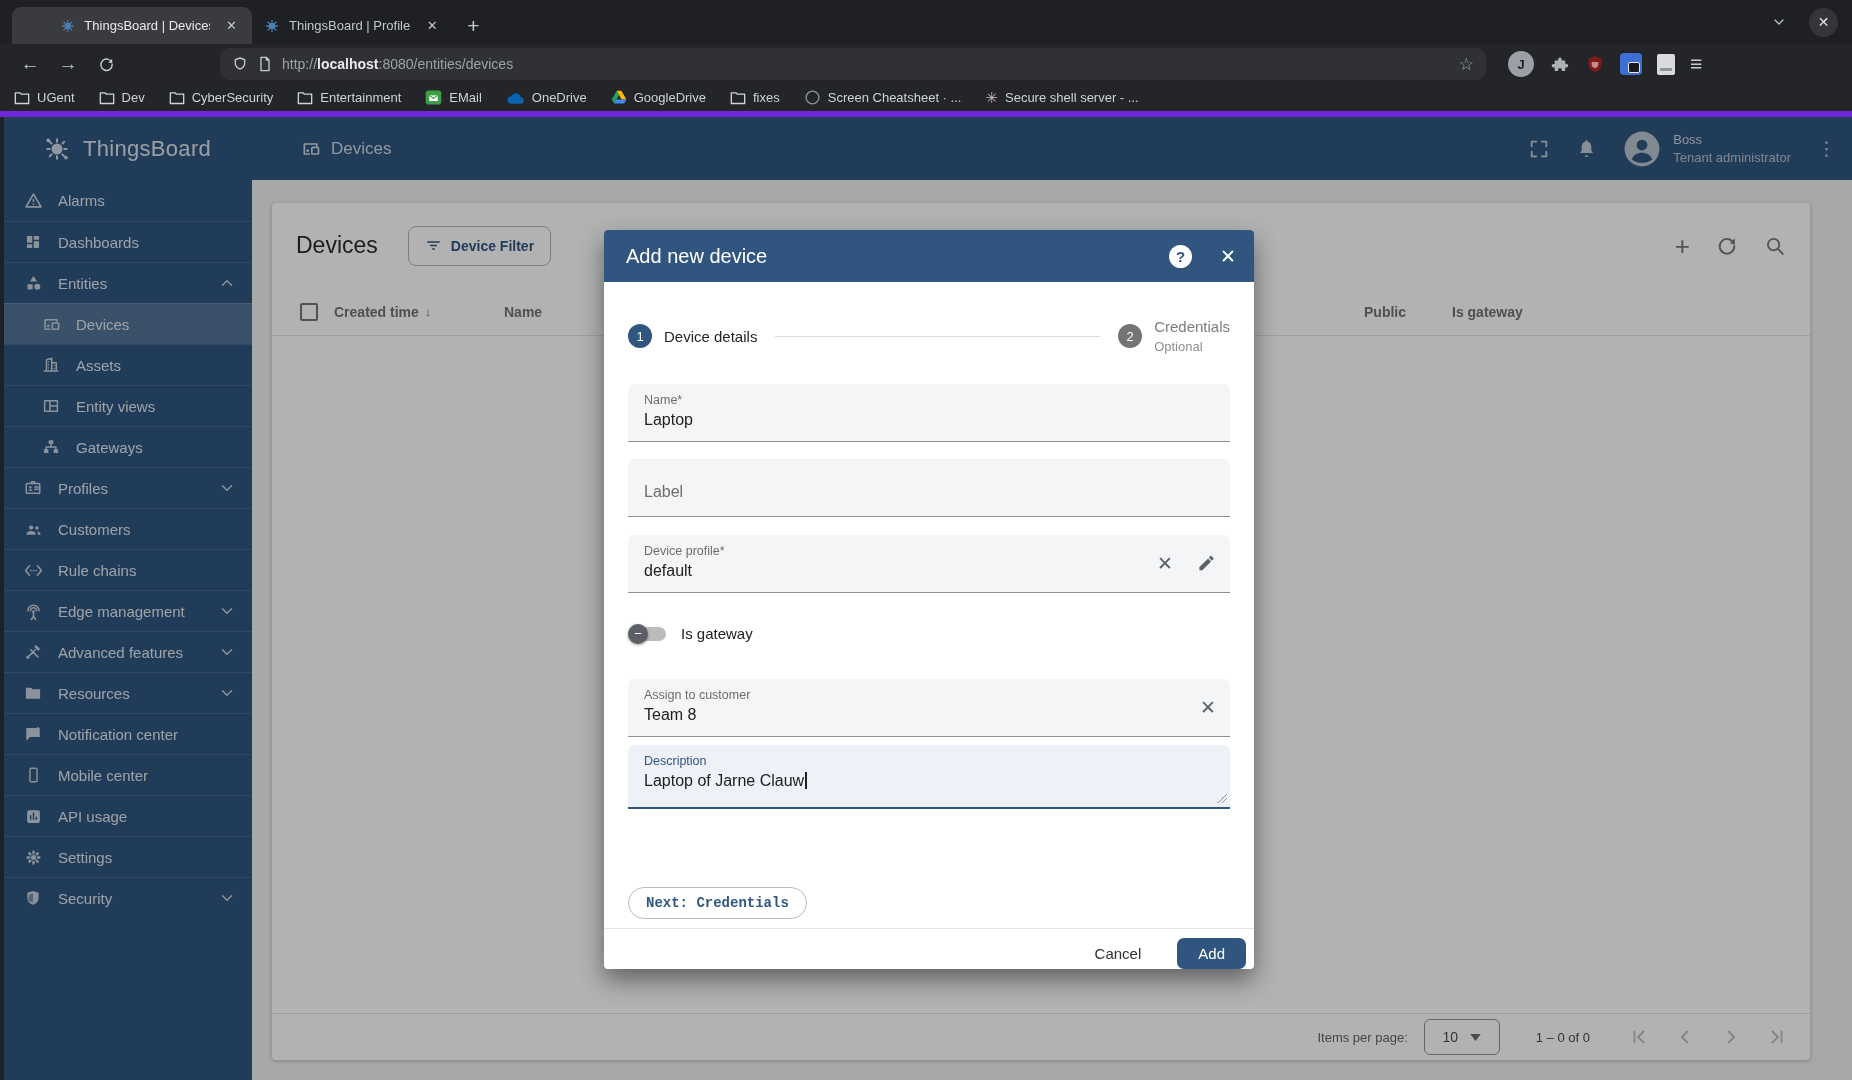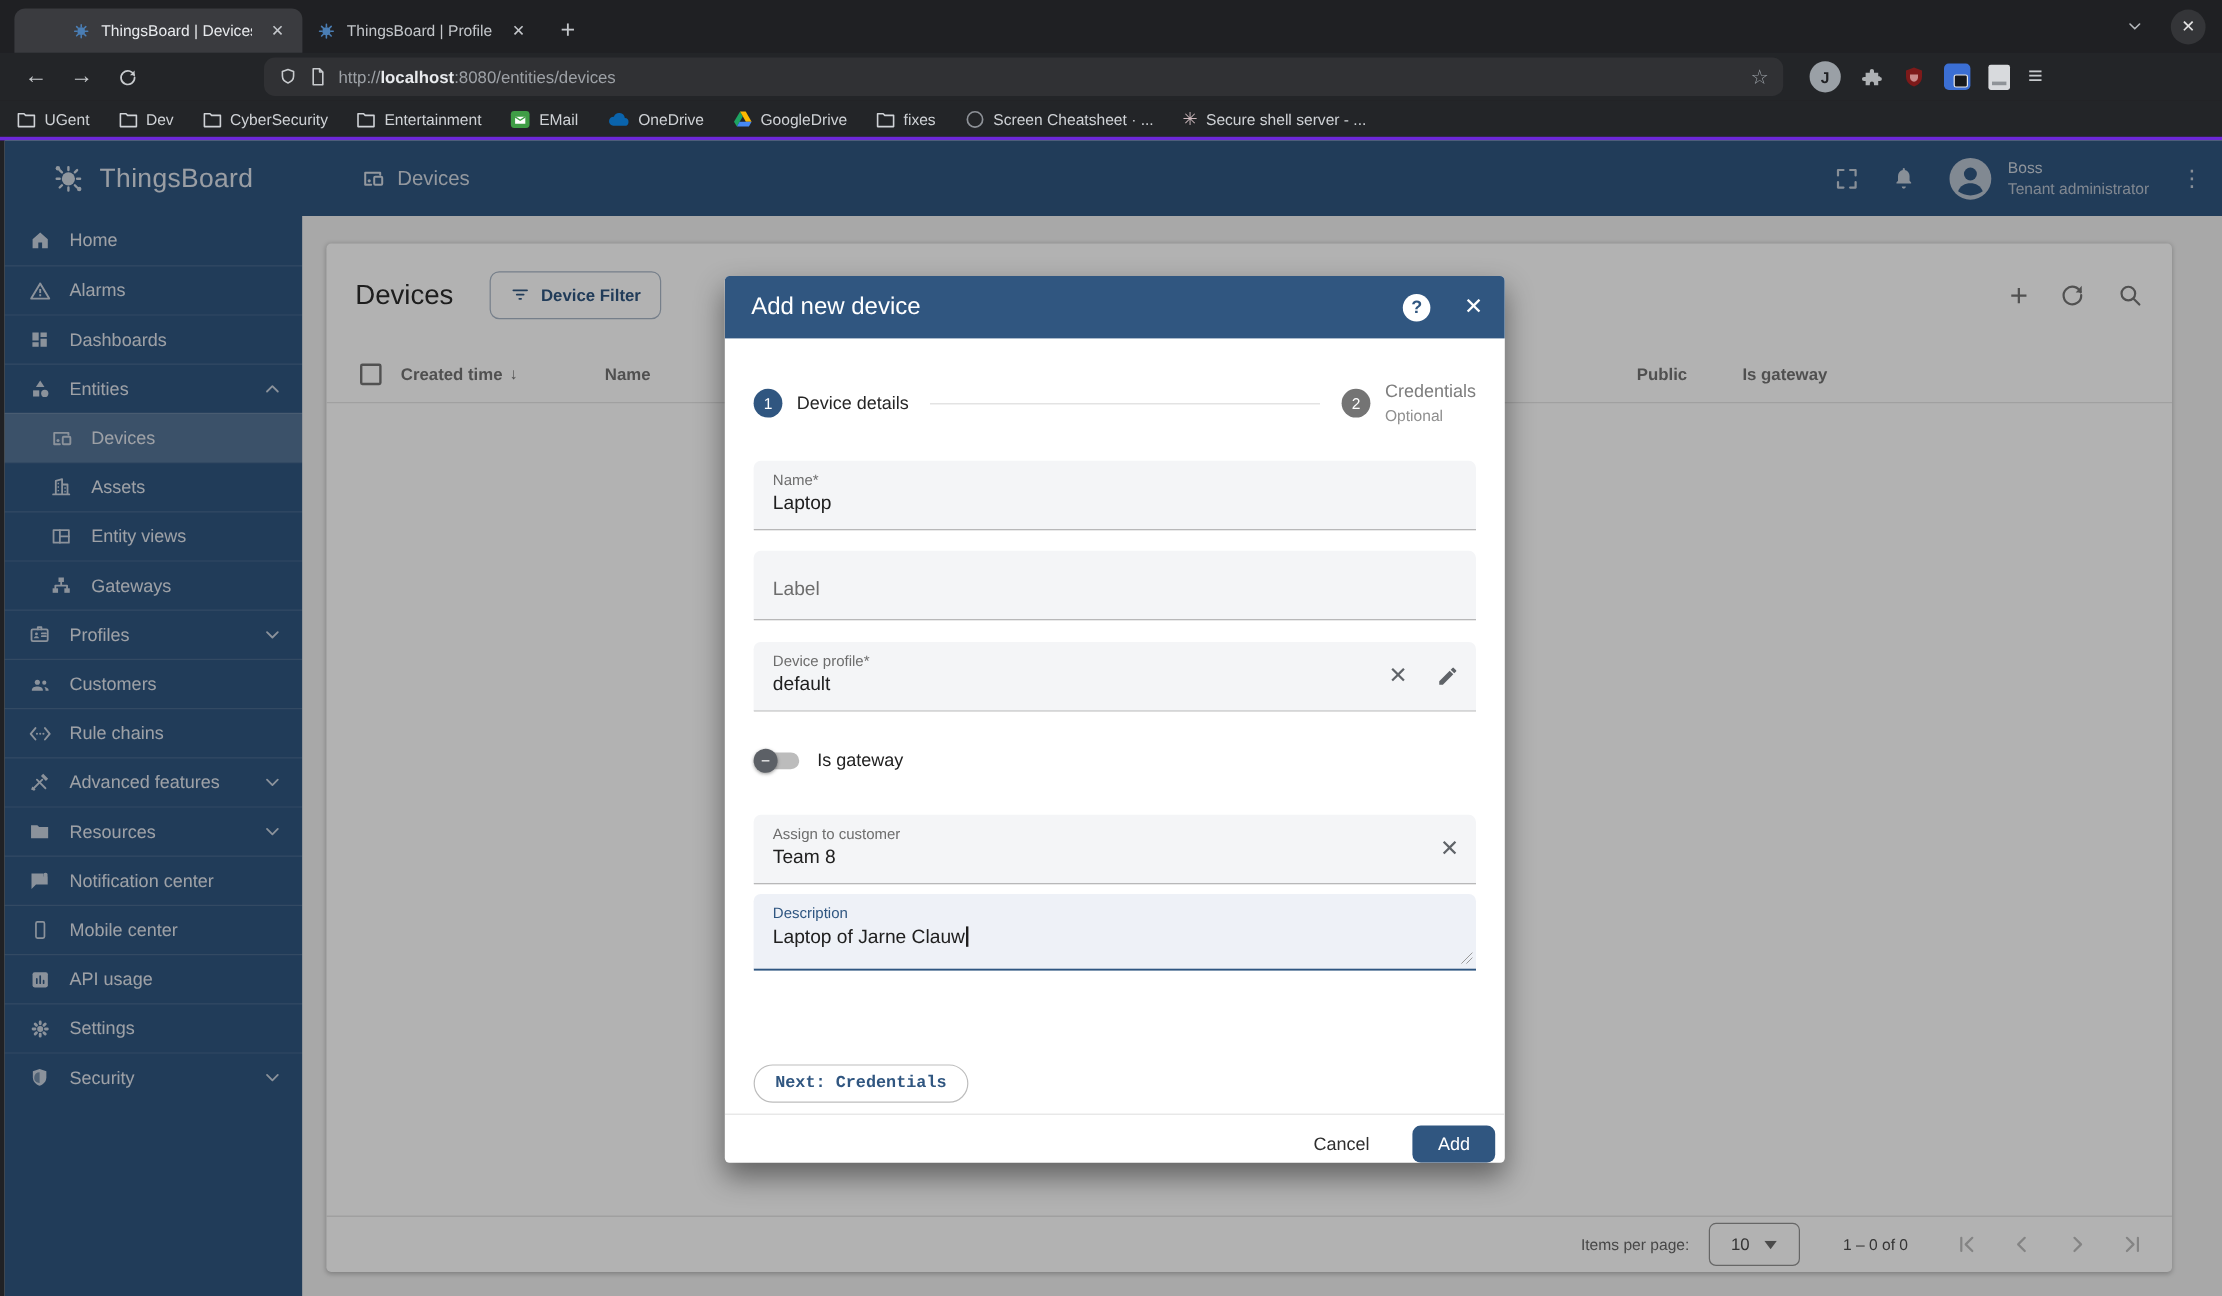--- a/index.html
+++ b/index.html
@@ -25,21 +25,21 @@
   .omnibox .url b { color:#e8eaed; font-weight:bold; }
   .omni-star { color:#9aa0a6; font-size:17px; }
   .ext-row { display:flex; align-items:center; gap:15px; margin-left:22px; }
   .avatar-j { width:26px; height:26px; border-radius:50%; background:#9aa0a6; color:#202124; font-size:13px; font-weight:bold; display:flex; align-items:center; justify-content:center; }
   .ext-blue { width:22px; height:22px; border-radius:4px; background:#3b6fd4; position:relative; }
   .ext-blue:after { content:""; position:absolute; right:2px; bottom:2px; width:10px; height:9px; background:#17191c; border:1.5px solid #e8e8e8; border-radius:2px; }
   .ext-doc { width:18px; height:21px; background:#d8dadd; border-radius:2px; position:relative; }
   .ext-doc:after { content:""; position:absolute; left:3px; bottom:4px; width:12px; height:3px; background:#8f9398; }
   .burger { color:#c7cacd; font-size:21px; letter-spacing:0; }
 
-  .bookmarks { height:33px; display:flex; align-items:center; gap:24px; background:#232528; padding:0 14px; border-bottom:3px solid #6d28d9; }
+  .bookmarks { height:33px; display:flex; align-items:center; gap:24px; background:#232528; padding:0 14px; border-bottom:6px solid #6d28d9; }
   .bm { display:flex; align-items:center; gap:7px; color:#cfd2d6; font-size:13px; white-space:nowrap; }
 
   
   .page { position:absolute; top:117px; left:4px; width:1852px; height:963px; background:#f1f1f1; }
   .tb-header { position:absolute; top:0; left:0; width:1852px; height:63px; background:#305680; display:flex; align-items:center; }
   .tb-logo-wrap { display:flex; align-items:center; gap:11px; margin-left:38px; }
   .tb-brand { color:#dde3eb; font-size:22px; letter-spacing:.3px; }
   .tb-section { display:flex; align-items:center; gap:10px; margin-left:90px; color:#d3dae3; font-size:17px; }
   .tb-header-right { position:absolute; right:20px; display:flex; align-items:center; gap:26px; color:#c3cdd9;justify-content:space-between; }
   .user-block { display:flex; align-items:center; gap:12px; }
@@ -301,28 +301,20 @@
         </div>
       </div>
       <div class="dots-v">⋮</div>
     </div>
   </div>
 
   <div class="tb-sidebar">
     <div class="side-item">
       <span class="sicon">
           <svg width="19" height="19" viewBox="0 0 24 24">
-            <path fill="currentColor" d="M12 3.5 4 10.5V20h6v-6h4v6h6v-9.5z"></path>
-          </svg>
-        </span>
-      <span>Home</span>
-    </div>
-    <div class="side-item">
-      <span class="sicon">
-          <svg width="19" height="19" viewBox="0 0 24 24">
             <path class="strokeicon" d="M12 4 2.5 20h19z"></path>
             <path fill="currentColor" d="M11 10h2v4h-2zM11 15.5h2v2h-2z"></path>
           </svg>
         </span>
       <span>Alarms</span>
     </div>
     <div class="side-item">
       <span class="sicon">
           <svg width="18" height="18" viewBox="0 0 24 24" fill="currentColor">
             <path d="M4 4h7v9H4zM13 4h7v5h-7zM13 11h7v9h-7zM4 15h7v5H4z"></path>
@@ -421,20 +413,33 @@
     <div class="side-item">
       <span class="sicon">
           <svg width="19" height="19" viewBox="0 0 24 24">
             <path class="strokeicon" d="m7 6-5 6 5 6M17 6l5 6-5 6"></path>
             <circle cx="8.6" cy="12" r="1.1" fill="currentColor"></circle>
             <circle cx="12" cy="12" r="1.1" fill="currentColor"></circle>
             <circle cx="15.4" cy="12" r="1.1" fill="currentColor"></circle>
           </svg>
         </span>
       <span>Rule chains</span>
+    </div>
+    <div class="side-item">
+      <span class="sicon">
+          <svg width="19" height="19" viewBox="0 0 24 24">
+            <path class="strokeicon" stroke-width="1.7" d="M5 11a7 7 0 0 1 14 0M8.2 11a3.8 3.8 0 0 1 7.6 0"></path>
+            <circle cx="12" cy="12.3" r="1.8" fill="currentColor"></circle>
+            <path class="strokeicon" stroke-width="1.7" d="M12 14v4.2M12 18.2 9.2 22M12 18.2 14.8 22"></path>
+          </svg>
+        </span>
+      <span>Edge management</span>
+      <svg class="chev" viewBox="0 0 24 24">
+          <path class="strokeicon" d="m6 9 6 6 6-6"></path>
+        </svg>
     </div>
     <div class="side-item">
       <span class="sicon">
           <svg width="18" height="18" viewBox="0 0 24 24">
             <path class="strokeicon" stroke-width="1.9" d="M5.5 18.5 15 9M18.5 18.5 9 9"></path>
             <path fill="currentColor" d="m13.5 5 5.5 5.5 2.5-2.5L16 2.5zM4 16.5l3.5 3.5-1.6 1.4L2.5 20z"></path>
           </svg>
         </span>
       <span>Advanced features</span>
       <svg class="chev" viewBox="0 0 24 24">

